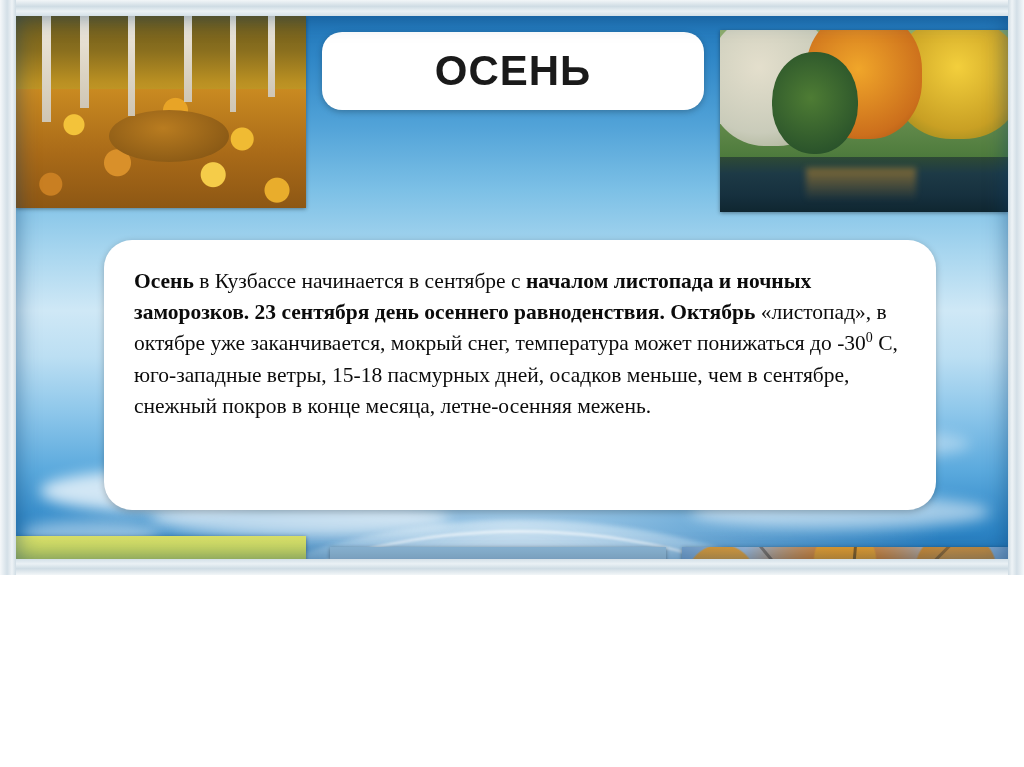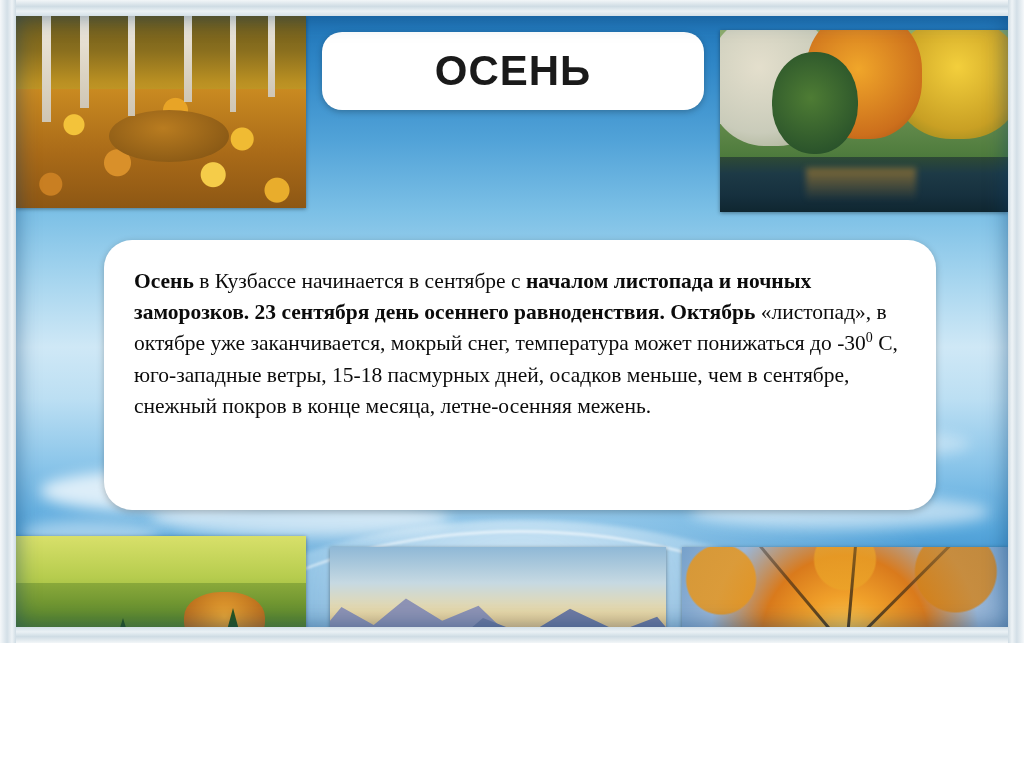--- a/index.html
+++ b/index.html
@@ -6,21 +6,21 @@
     margin: 0;
     padding: 0;
     background: #ffffff;
   }
   body {
     font-family: "Liberation Serif", serif;
   }
   .slide {
     position: relative;
     width: 1024px;
-    height: 643px;
+    height: 575px;
     overflow: hidden;
     background: #0f4f86;
   }
 
   
   .bg-sky {
     position: absolute;
     inset: 0;
     background:
       radial-gradient(ellipse 70% 45% at 50% 92%, rgba(255,255,255,0.55) 0%, rgba(255,255,255,0.0) 60%),

